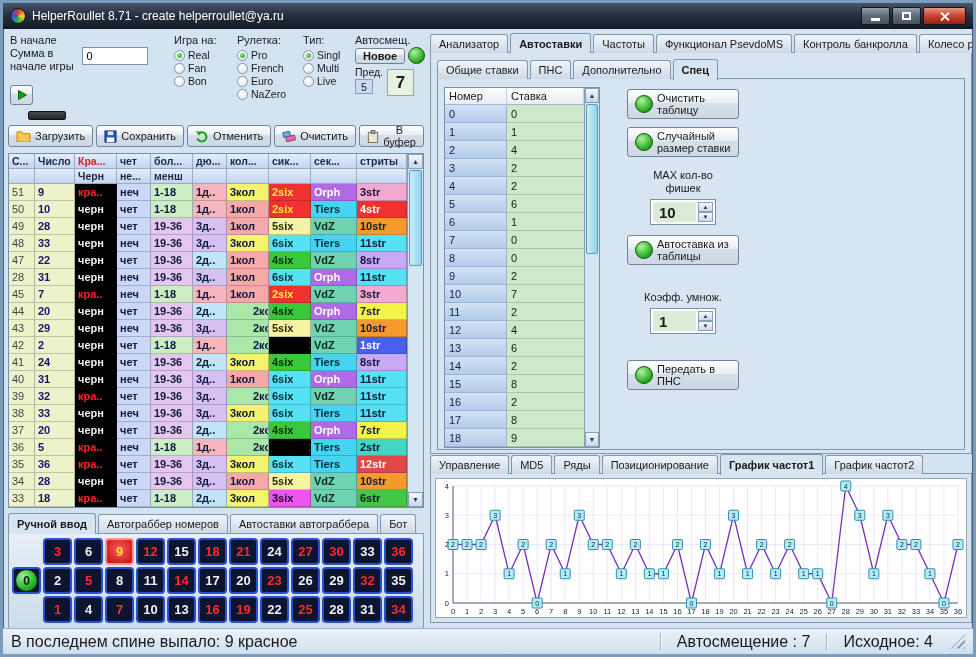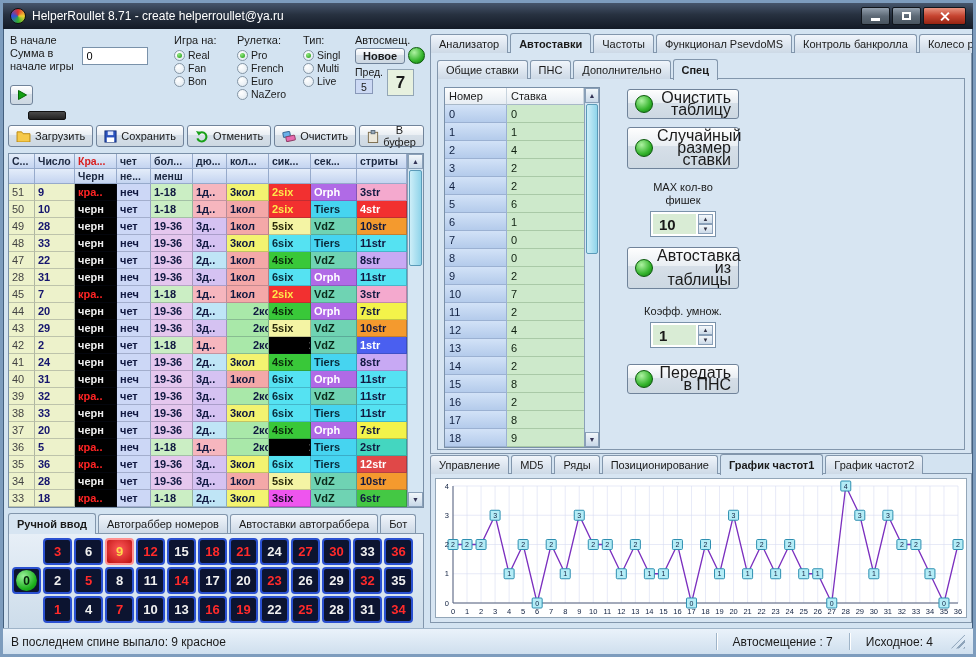--- a/index.html
+++ b/index.html
@@ -13,21 +13,21 @@
   .winbtns{margin-left:auto;display:flex;gap:2px;}
   .winbtn{width:29px;height:18px;border:1px solid #10151c;border-radius:2px;background:linear-gradient(#93a0ae,#5d6976 50%,#49545f);display:flex;align-items:center;justify-content:center;position:relative;}
   .winbtn.close{width:43px;background:linear-gradient(#e8937f,#c64430 50%,#962413);}
   .g-min{width:9px;height:3px;background:#fff;margin-top:7px;}
   .g-max{width:9px;height:8px;border:2px solid #fff;}
   .g-x{width:10px;height:10px;position:relative;}
   .g-x::before,.g-x::after{content:'';position:absolute;left:4px;top:0;width:2px;height:11px;background:#fff;}
   .g-x::before{transform:rotate(45deg);} .g-x::after{transform:rotate(-45deg);}
 
   
-  .statusbar{position:absolute;left:0;right:0;bottom:0;height:26px;background:linear-gradient(#eaf2fa,#cfdfee);border-top:1px solid #9fb4c8;display:flex;align-items:center;font-size:12px;color:#1a1a1a;padding:0 8px;}
+  .statusbar{position:absolute;left:0;right:0;bottom:0;height:26px;background:linear-gradient(#eaf2fa,#cfdfee);border-top:1px solid #9fb4c8;display:flex;align-items:center;font-size:16px;color:#1a1a1a;padding:0 8px;}
   .sb-flex{flex:1;}
   .sb-div{width:1px;height:17px;background:#9fb4c8;box-shadow:1px 0 0 #fff;margin:0 2px;}
   .sb-cell{padding:0 14px;white-space:nowrap;}
   .sizegrip{width:14px;height:14px;margin-left:4px;background:repeating-linear-gradient(135deg,transparent 0 3px,#8ea4ba 3px 5px);clip-path:polygon(100% 0,100% 100%,0 100%);}
 
   
   .btn{border:1px solid #70839a;border-radius:3px;background:linear-gradient(180deg,#fefefe,#e9eef3 45%,#d6dfe8 46%,#cdd8e2);box-shadow:inset 0 1px 0 #fff;font-size:11px;color:#1a1a1a;display:inline-flex;align-items:center;justify-content:center;gap:4px;font-family:"Liberation Sans",sans-serif;cursor:default;}
   .tabs{display:flex;align-items:flex-end;position:relative;z-index:2;}
   .tab{height:19px;padding:0 8px;border:1px solid #8296ac;border-bottom:none;border-radius:3px 3px 0 0;background:linear-gradient(#f0f5fb,#cdd9e6);font-size:11px;display:flex;align-items:center;margin-right:2px;white-space:nowrap;color:#1a1a1a;}
   .tab.active{background:#d7e5f2;height:21px;margin-bottom:-1px;font-weight:bold;}
@@ -121,27 +121,27 @@
   .right-panel{border:1px solid #8296ac;height:402px;background:#d7e5f2;margin-top:-1px;padding:6px 6px 0 6px;position:relative;z-index:1;}
   .sub-panel{border:1px solid #8296ac;height:372px;background:#d7e5f2;margin-top:-1px;padding:8px 6px;display:flex;gap:18px;position:relative;}
   .bet-table{position:relative;width:156px;height:361px;border:1px solid #7a90a8;background:#fff;}
   .bt-grid{display:grid;grid-template-columns:62px 77px;}
   .bt-h{height:17px;background:linear-gradient(#fdfefe,#e7edf3);border-bottom:1px solid #a8b8c8;border-right:1px solid #c8d4de;font-size:11px;color:#1a1a1a;display:flex;align-items:center;padding-left:4px;}
   .bt-num{height:18px;background:linear-gradient(180deg,#d2e2f7,#b4cbeb);border-bottom:1px solid #9bb1d2;border-right:1px solid #9bb1d2;font-size:11px;display:flex;align-items:center;padding-left:4px;color:#102040;}
   .bt-bet{height:18px;background:#cde9cb;border-bottom:1px solid #a9c9a7;font-size:11px;display:flex;align-items:center;padding-left:4px;color:#102010;}
   .bt-scroll{width:15px;}
   .bet-controls{display:flex;flex-direction:column;align-items:center;width:130px;padding-top:2px;}
   .bc-btn{width:112px;min-height:29px;padding:2px 4px;}
-  .bc-txt{width:74px;text-align:right;line-height:12px;font-size:16px;}
+  .bc-txt{width:74px;text-align:left;line-height:12px;font-size:11px;}
   .bc-label{margin-top:12px;font-size:11px;text-align:center;width:86px;line-height:13px;color:#1a1a1a;}
   .spin{margin-top:4px;width:66px;height:26px;border:1px solid #7a92aa;background:#fff;display:flex;padding:2px;}
   .spin-val{flex:1;background:#d9ecd5;font-size:15px;font-weight:bold;display:flex;align-items:center;padding-left:6px;color:#1a1a1a;}
   .spin-btns{width:15px;display:flex;flex-direction:column;margin-left:2px;}
   .spin-b{flex:1;border:1px solid #8aa0b8;background:linear-gradient(#f4f8fb,#ccdae8);font-size:6px;display:flex;align-items:center;justify-content:center;color:#334;}
-  .mt8{margin-top:8px;} .mt10{margin-top:10px;} .mt16{margin-top:16px;}
+  .mt8{margin-top:8px;} .mt10{margin-top:10px;} .mt16{margin-top:26px;}
 
   .chart-tabs{margin-top:0;}
   .chart-panel{border:1px solid #8296ac;height:150px;background:#d7e5f2;margin-top:-1px;padding:4px;position:relative;z-index:1;}
   .chart-inner{background:#fff;border:1px solid #93a6b8;height:140px;overflow:hidden;}
 </style>
 </head>
 <body>
 
 <div class="window">
 

